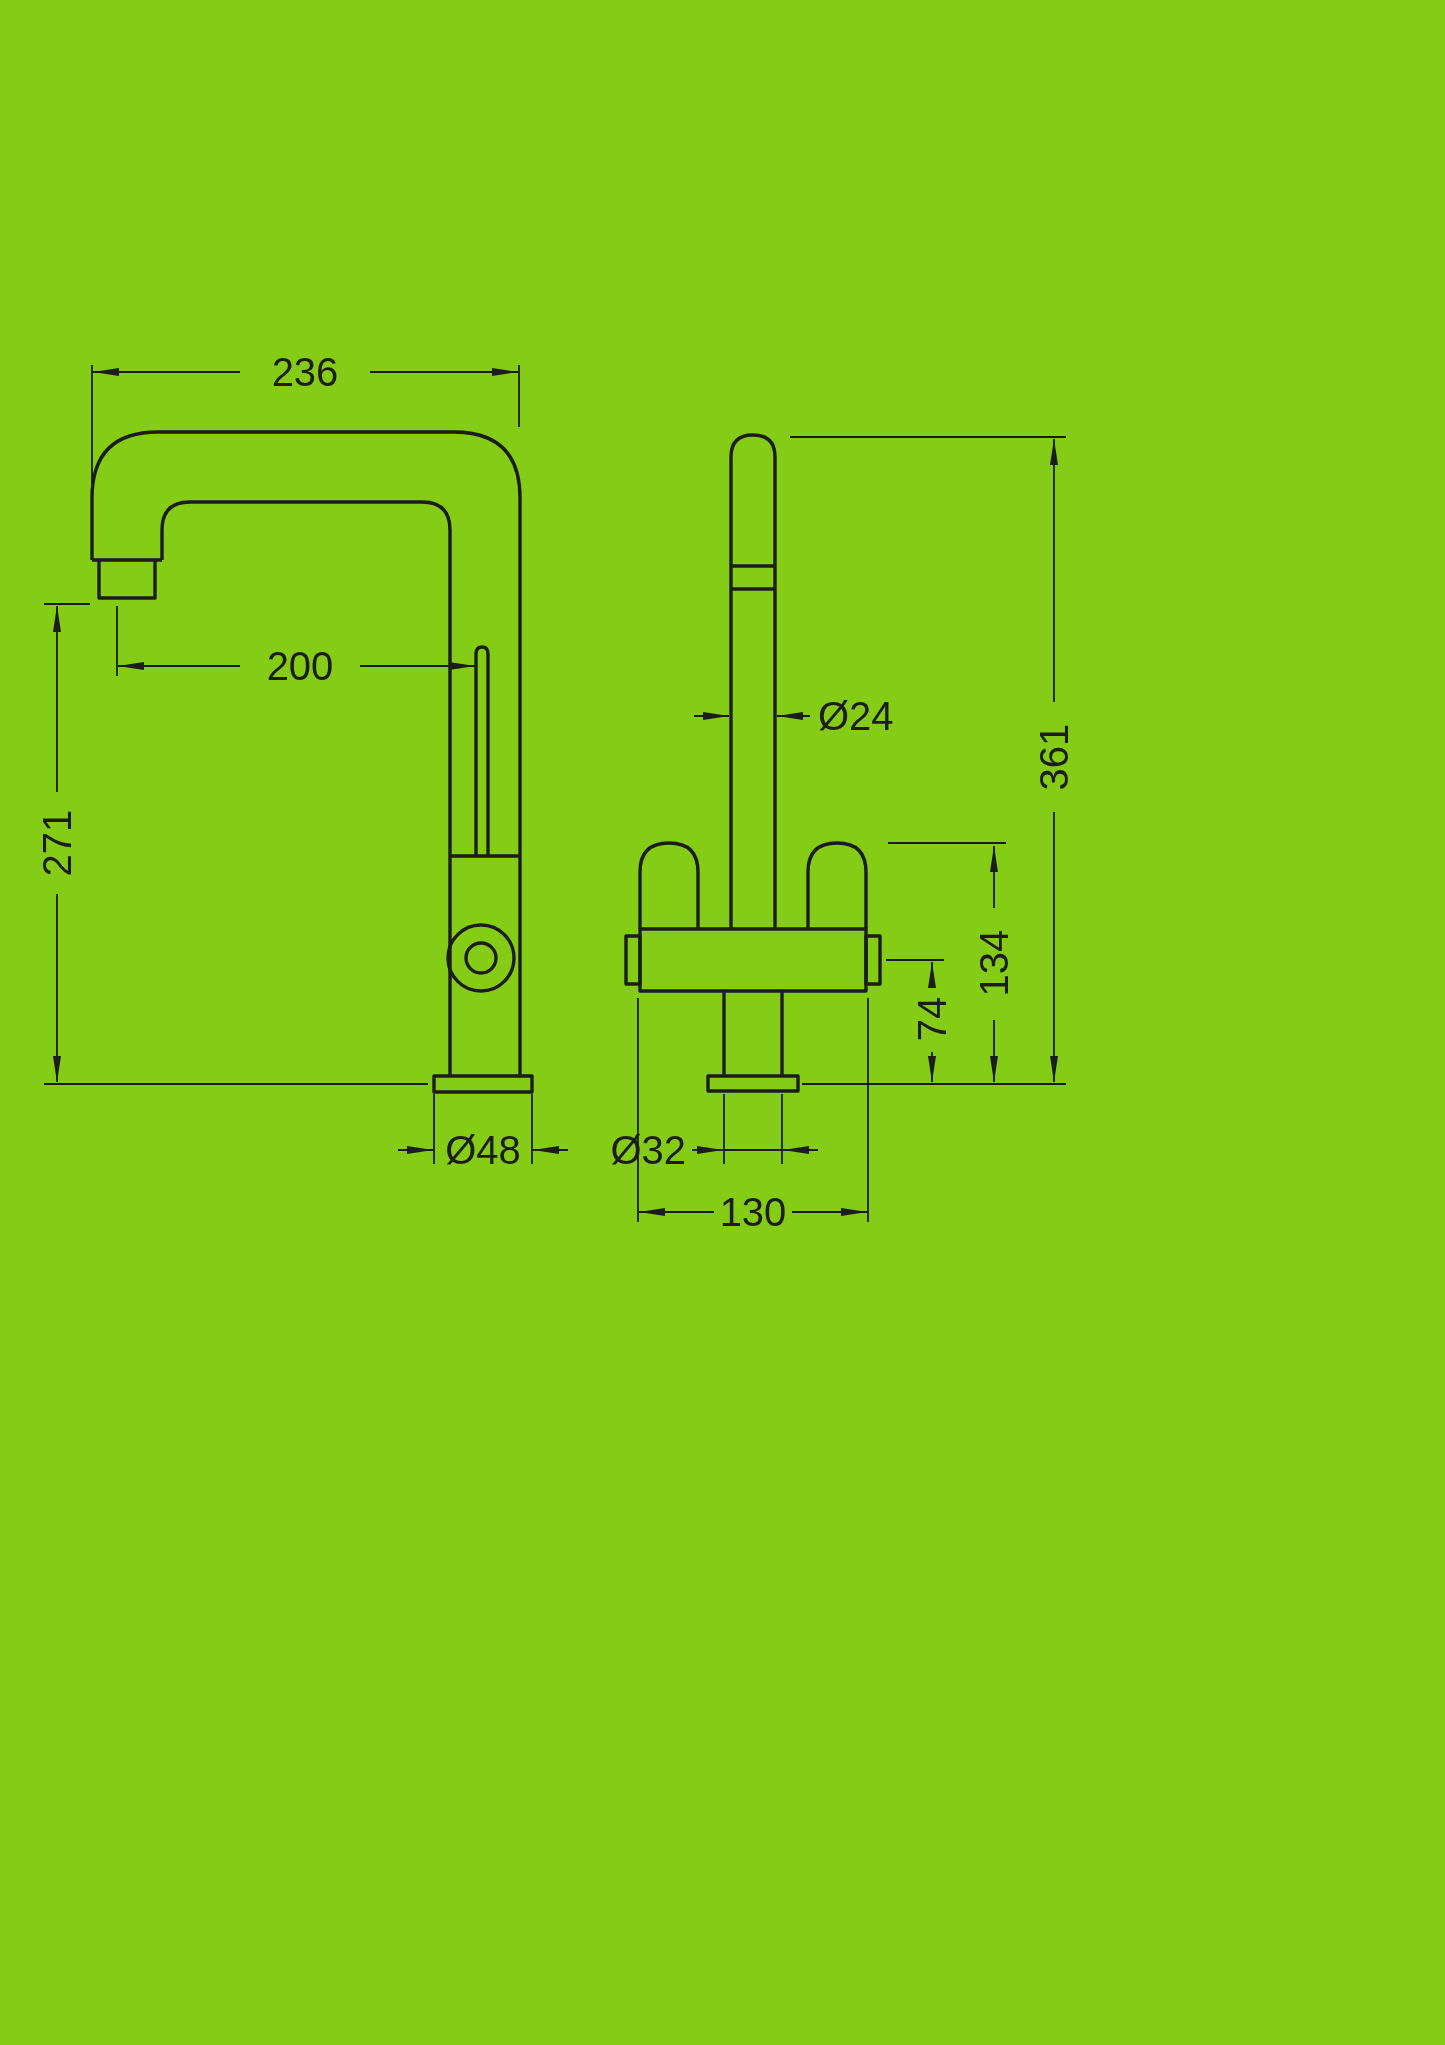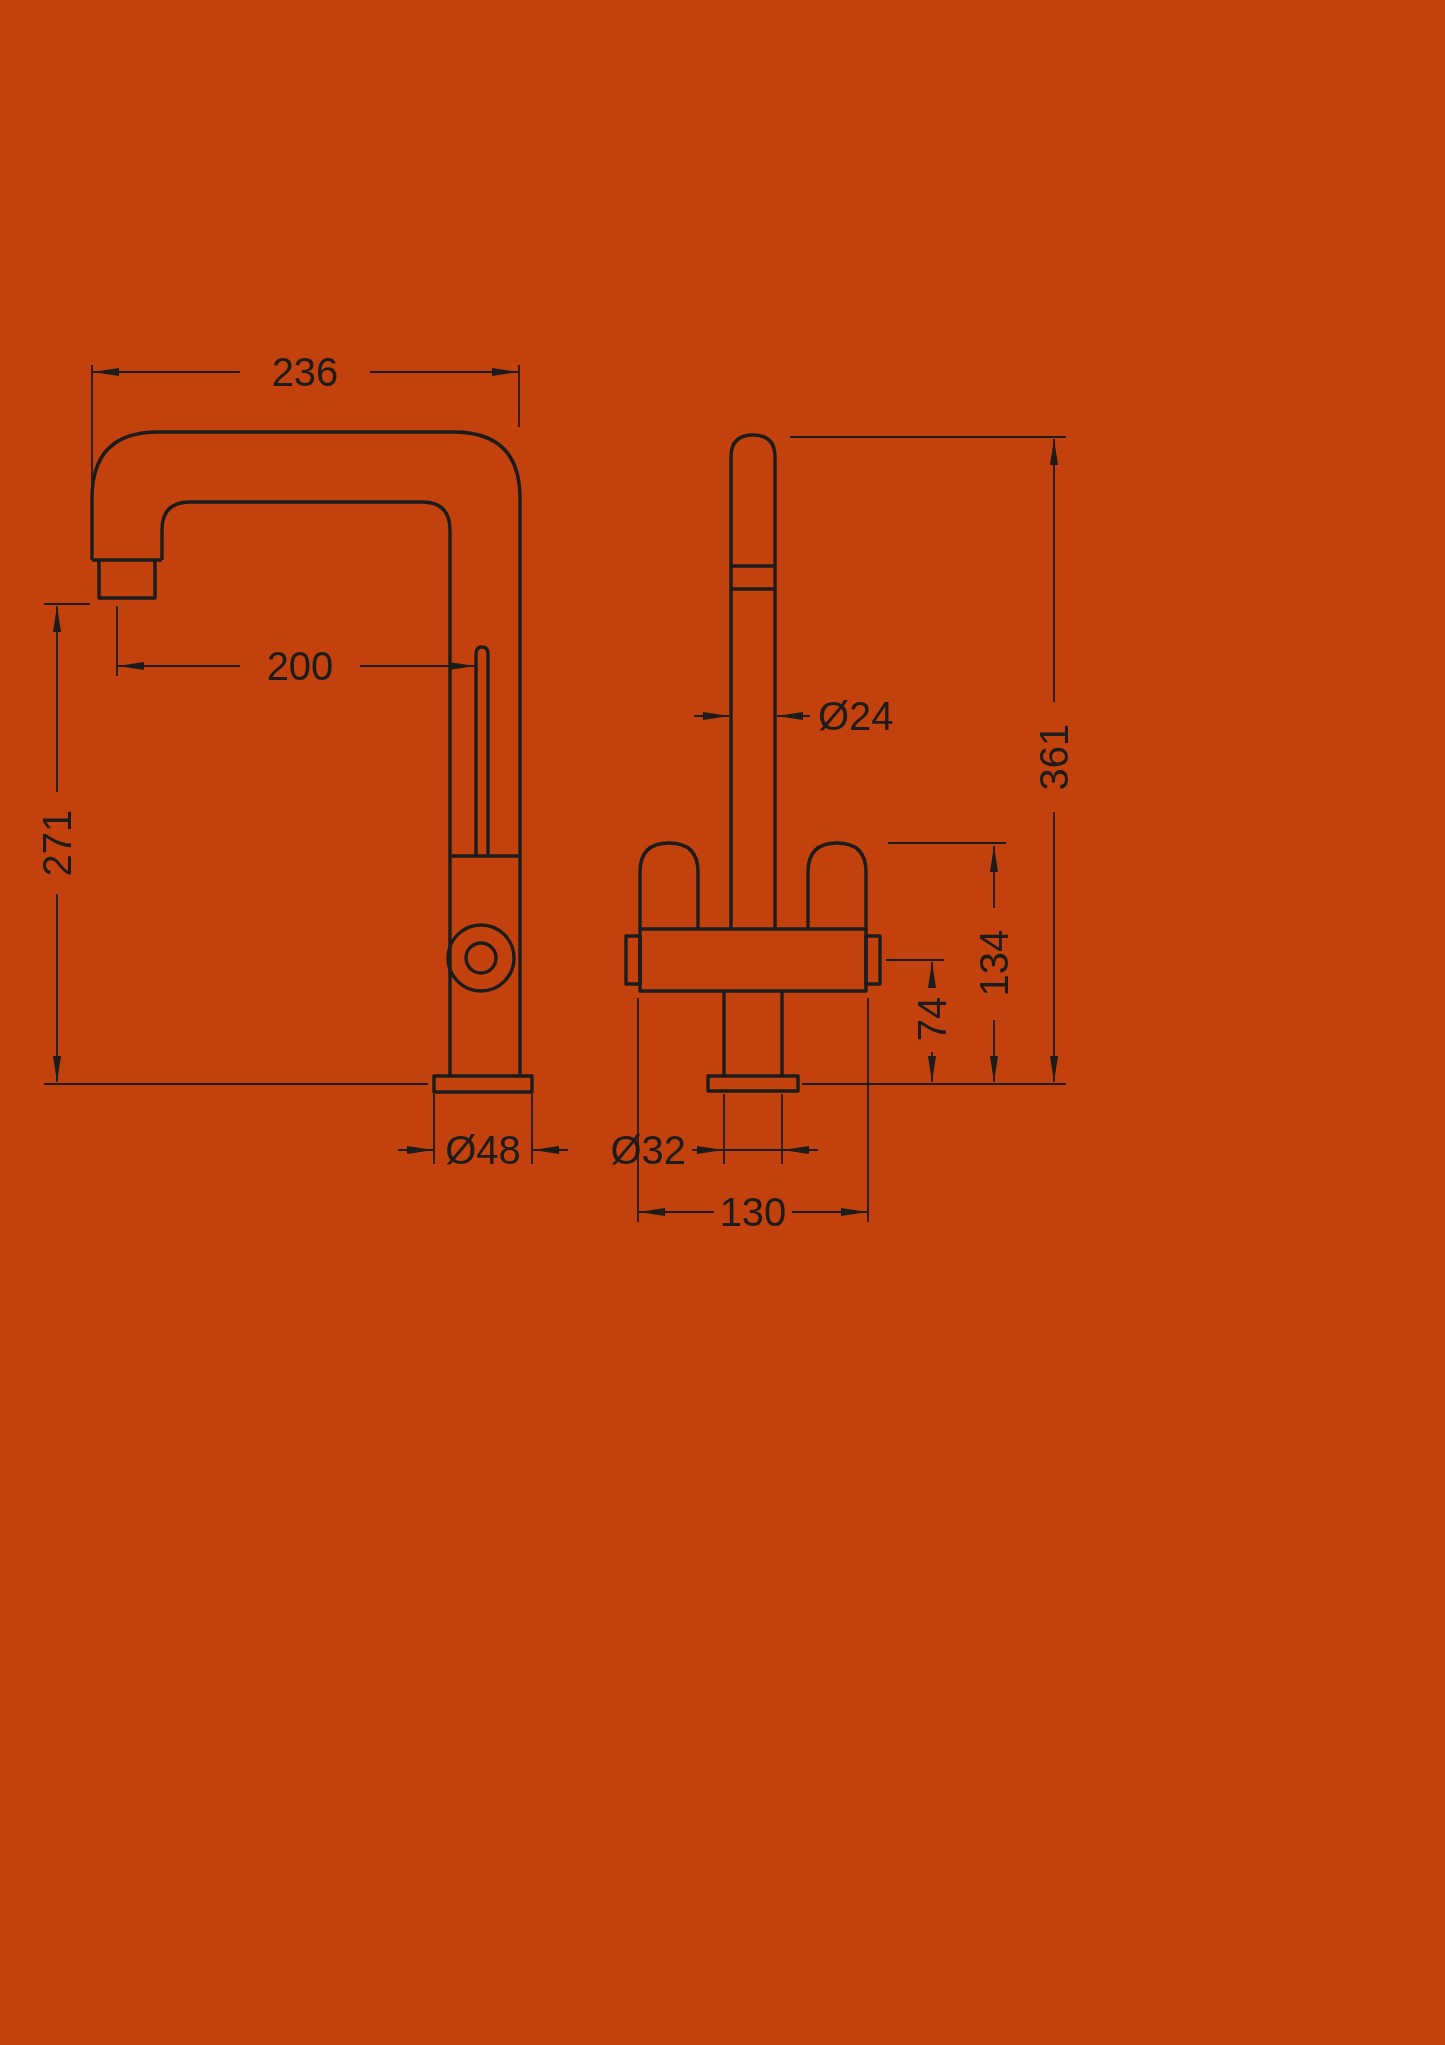--- a/index.html
+++ b/index.html
@@ -4,21 +4,21 @@
 <style>
   html, body {
     margin: 0;
     padding: 0;
     background: #ffffff;
   }
   .canvas {
     position: relative;
     width: 1445px;
     height: 2045px;
-    background: #c2410c;
+    background: #84cc16;
     overflow: hidden;
   }
   svg { display: block; }
   .outline path,
   .outline rect,
   .outline circle,
   .outline line {
     fill: none;
     stroke: #1c1c1c;
     stroke-width: 3.4;

